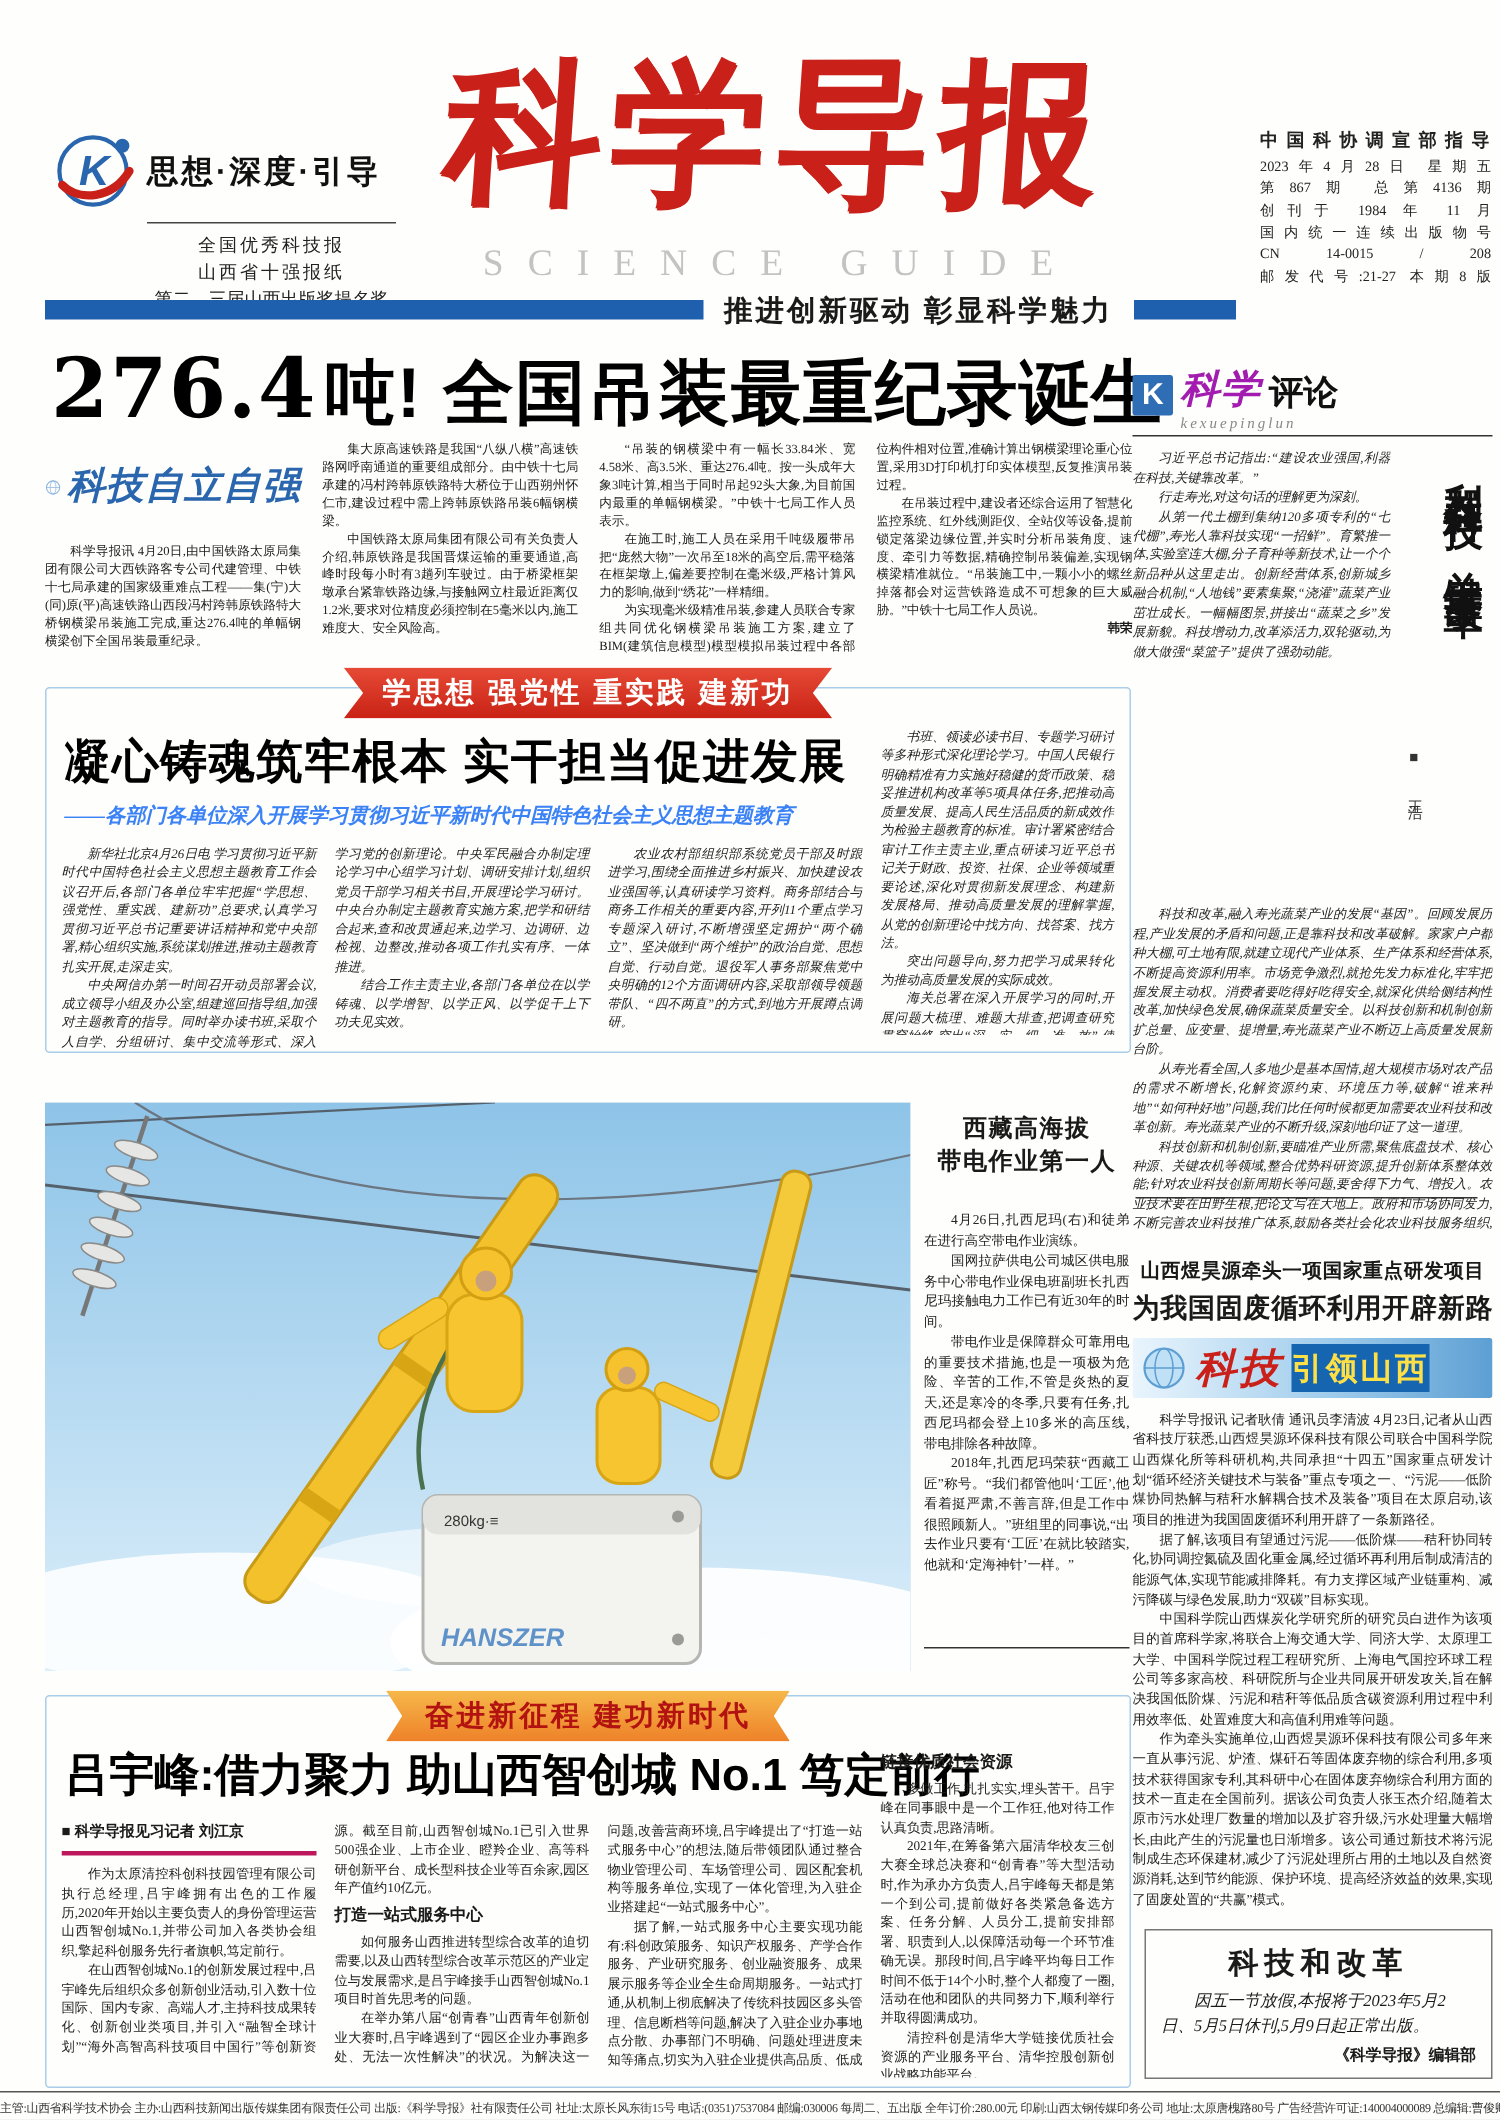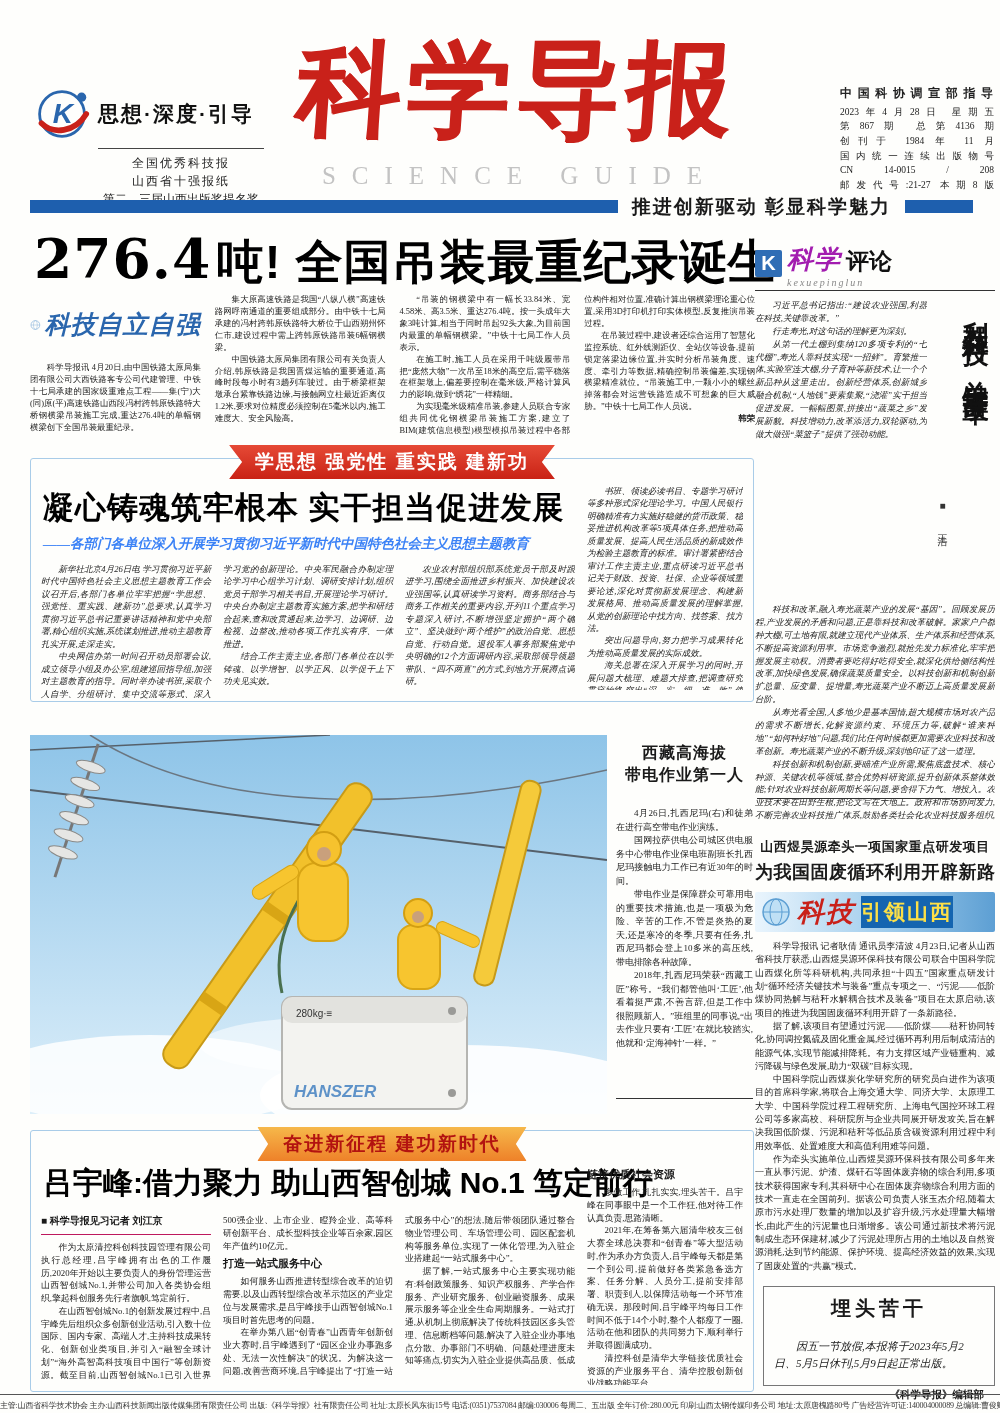--- a/index.html
+++ b/index.html
@@ -18,21 +18,21 @@
   .mast-title { position:absolute; left:272px; top:38px; width:490px; text-align:center;
      font-size:104px; font-weight:bold; color:#c9211a; letter-spacing:6px; line-height:1;
      transform:skewX(-4deg); text-shadow:1px 1px 0 #c9211a; white-space:nowrap; }
   .mast-en { position:absolute; left:300px; top:162px; width:440px; text-align:center;
      font-size:25px; color:#c3c3c3; letter-spacing:16px; font-family:"Liberation Serif",serif; }
   .pub-info { position:absolute; left:840px; top:84px; width:154px; font-size:9.5px; line-height:1.55; color:#222; }
   .pub-info .l0 { font-size:12px; font-weight:bold; letter-spacing:1px; margin-bottom:2px; }
   .pub-info div { text-align:justify; text-align-last:justify; }
 
   
-  .slogan-bar { position:absolute; left:30px; top:197px; width:943px; height:19px; display:flex; align-items:center; }
+  .slogan-bar { position:absolute; left:30px; top:197px; width:794px; height:19px; display:flex; align-items:center; }
   .slogan-bar .bar { background:#1e5fae; height:13px; }
   .slogan-bar .b1 { flex:1; }
   .slogan-bar .b2 { width:68px; }
   .slogan-bar .txt { font-size:19px; font-weight:bold; letter-spacing:2px; padding:0 14px; white-space:nowrap; font-family:"Liberation Sans",sans-serif; }
 
   
   .lead-headline { position:absolute; left:34px; top:226px; width:730px; white-space:nowrap;
      font-weight:900; color:#000; font-family:"Liberation Sans",sans-serif; letter-spacing:1px; }
   .lead-headline .num { font-family:"DejaVu Serif",serif; font-size:55px; font-weight:bold; }
   .lead-headline .cjk { font-size:47px; }
@@ -100,33 +100,33 @@
   .sx-banner { height:40px; display:flex; align-items:center; gap:6px; padding:0 6px;
       background:linear-gradient(90deg,#eaf5fd,#9fccec 55%,#5d9fd3); border-radius:2px; margin-bottom:8px; }
   .sx-banner .red { color:#c9211a; font-size:27px; font-weight:900; font-style:italic; letter-spacing:2px; }
   .sx-banner .blue { background:#1565b0; color:#fde047; font-size:21px; font-weight:900; padding:2px 0; letter-spacing:2px;
       font-family:"Liberation Sans",sans-serif; }
   .sx-text p { font-size:9px; line-height:1.48; text-align:justify; text-indent:2em; color:#222; }
 
   
   .notice { position:absolute; left:763px; top:1286px; width:232px; height:100px; border:1.5px solid #777; padding:8px 10px; }
   .notice h3 { text-align:center; font-size:20px; font-weight:900; letter-spacing:4px; font-family:"Liberation Sans",sans-serif; }
-  .notice p { font-size:11px; line-height:1.5; text-indent:2em; margin-top:16px; font-style:italic; }
+  .notice p { font-size:11px; line-height:1.5; text-indent:2em; margin-top:4px; font-style:italic; }
   .notice .sig { text-align:right; font-weight:bold; text-indent:0; font-style:normal; font-size:10.5px; }
 
   
   .profile-box { position:absolute; left:30px; top:1130px; width:724px; height:262px;
      border:1px solid #a9cce8; border-radius:3px; padding:32px 10px 8px 10px; }
   .profile-box .ribbon { top:-16px;margin-top:12px; }
   .pf-grid { display:flex; gap:12px; height:100%; }
   .pf-left { width:534px; }
   .pf-headline { font-size:30px; font-weight:900; letter-spacing:0; white-space:nowrap; color:#000;
       font-family:"Liberation Sans",sans-serif; margin:0 0 10px 2px; }
   .pf-cols { column-count:3; column-gap:12px; height:168px; overflow:hidden; }
-  .pf-byline { font-size:10px; font-weight:bold; border-bottom:1px solid #be185d; padding-bottom:6px; margin-bottom:6px;
+  .pf-byline { font-size:10px; font-weight:bold; border-bottom:3px solid #be185d; padding-bottom:6px; margin-bottom:6px;
       font-family:"Liberation Sans",sans-serif; }
   .pf-cols p, .pf-right p { font-size:8.8px; line-height:1.45; text-align:justify; text-indent:2em; color:#222; }
   .pf-sub { font-size:11px; font-weight:900; margin:4px 0; font-family:"Liberation Sans",sans-serif; }
   .pf-right { flex:1; height:222px; overflow:hidden; }
 
   
   .footer { position:absolute; left:0; top:1394px; width:1000px; border-top:1px solid #555; padding-top:5px;
       font-size:8px; color:#333; text-align:center; white-space:nowrap; letter-spacing:-0.2px; }
 </style>
 </head>
@@ -197,21 +197,21 @@
     <div class="cm-head">
       <div class="k-sq">K</div>
       <span class="cm-red">科学</span>
       <span class="cm-black">评论</span>
     </div>
     <div class="cm-pinyin">kexuepinglun</div>
     <div class="cm-rule"></div>
     <div class="cm-top cm-text">
       <p>习近平总书记指出:“建设农业强国,利器在科技,关键靠改革。”</p>
       <p>行走寿光,对这句话的理解更为深刻。</p>
-      <p>从第一代土棚到集纳120多项专利的“七代棚”,寿光人靠科技实现“一招鲜”。育繁推一体,实验室连大棚,分子育种等新技术,让一个个新品种从这里走出。创新经营体系,创新城乡融合机制,“人地钱”要素集聚,“浇灌”实干担当促进发展。一幅幅图景,拼接出“蔬菜之乡”发展新貌。科技增动力,改革添活力,双轮驱动,为做大做强“菜篮子”提供了强劲动能。</p>
+      <p>从第一代土棚到集纳120多项专利的“七代棚”,寿光人靠科技实现“一招鲜”。育繁推一体,实验室连大棚,分子育种等新技术,让一个个新品种从这里走出。创新经营体系,创新城乡融合机制,“人地钱”要素集聚,“浇灌”蔬菜产业茁壮成长。一幅幅图景,拼接出“蔬菜之乡”发展新貌。科技增动力,改革添活力,双轮驱动,为做大做强“菜篮子”提供了强劲动能。</p>
     </div>
     <div class="cm-bottom cm-text">
       <p>科技和改革,融入寿光蔬菜产业的发展“基因”。回顾发展历程,产业发展的矛盾和问题,正是靠科技和改革破解。家家户户都种大棚,可土地有限,就建立现代产业体系、生产体系和经营体系,不断提高资源利用率。市场竞争激烈,就抢先发力标准化,牢牢把握发展主动权。消费者要吃得好吃得安全,就深化供给侧结构性改革,加快绿色发展,确保蔬菜质量安全。以科技创新和机制创新扩总量、应变量、提增量,寿光蔬菜产业不断迈上高质量发展新台阶。</p>
       <p>从寿光看全国,人多地少是基本国情,超大规模市场对农产品的需求不断增长,化解资源约束、环境压力等,破解“谁来种地”“如何种好地”问题,我们比任何时候都更加需要农业科技和改革创新。寿光蔬菜产业的不断升级,深刻地印证了这一道理。</p>
       <p>科技创新和机制创新,要瞄准产业所需,聚焦底盘技术、核心种源、关键农机等领域,整合优势科研资源,提升创新体系整体效能;针对农业科技创新周期长等问题,要舍得下力气、增投入。农业技术要在田野生根,把论文写在大地上。政府和市场协同发力,不断完善农业科技推广体系,鼓励各类社会化农业科技服务组织,打通科技进村入户“最后一公里”。针对大市场和小农户的关系,要重点扶持一批家庭农场、农民合作社等新型经营主体,激发经营活力。</p>
 
     </div>
     <div class="v-title">利器在科技 关键靠改革</div>
     <div class="v-author">■ 王浩</div>
     <div class="cm-endrule"></div>
@@ -327,21 +327,21 @@
     </div>
     <div class="sx-text">
       <p>科学导报讯 记者耿倩 通讯员李清波 4月23日,记者从山西省科技厅获悉,山西煜昊源环保科技有限公司联合中国科学院山西煤化所等科研机构,共同承担“十四五”国家重点研发计划“循环经济关键技术与装备”重点专项之一、“污泥——低阶煤协同热解与秸秆水解耦合技术及装备”项目在太原启动,该项目的推进为我国固废循环利用开辟了一条新路径。</p>
       <p>据了解,该项目有望通过污泥——低阶煤——秸秆协同转化,协同调控氮硫及固化重金属,经过循环再利用后制成清洁的能源气体,实现节能减排降耗。有力支撑区域产业链重构、减污降碳与绿色发展,助力“双碳”目标实现。</p>
       <p>中国科学院山西煤炭化学研究所的研究员白进作为该项目的首席科学家,将联合上海交通大学、同济大学、太原理工大学、中国科学院过程工程研究所、上海电气国控环球工程公司等多家高校、科研院所与企业共同展开研发攻关,旨在解决我国低阶煤、污泥和秸秆等低品质含碳资源利用过程中利用效率低、处置难度大和高值利用难等问题。</p>
       <p>作为牵头实施单位,山西煜昊源环保科技有限公司多年来一直从事污泥、炉渣、煤矸石等固体废弃物的综合利用,多项技术获得国家专利,其科研中心在固体废弃物综合利用方面的技术一直走在全国前列。据该公司负责人张玉杰介绍,随着太原市污水处理厂数量的增加以及扩容升级,污水处理量大幅增长,由此产生的污泥量也日渐增多。该公司通过新技术将污泥制成生态环保建材,减少了污泥处理所占用的土地以及自然资源消耗,达到节约能源、保护环境、提高经济效益的效果,实现了固废处置的“共赢”模式。</p>
     </div>
   </div>
 
   <div class="notice">
-    <h3>埋头苦干</h3>
+    <h3>科技和改革</h3>
     <p>因五一节放假,本报将于2023年5月2日、5月5日休刊,5月9日起正常出版。</p>
     <p class="sig">《科学导报》编辑部</p>
   </div>
 
   <div class="profile-box">
     <div class="ribbon gold">奋进新征程 建功新时代</div>
     <div class="pf-grid">
       <div class="pf-left">
         <div class="pf-headline">吕宇峰:借力聚力 助山西智创城 No.1 笃定前行</div>
         <div class="pf-cols">

